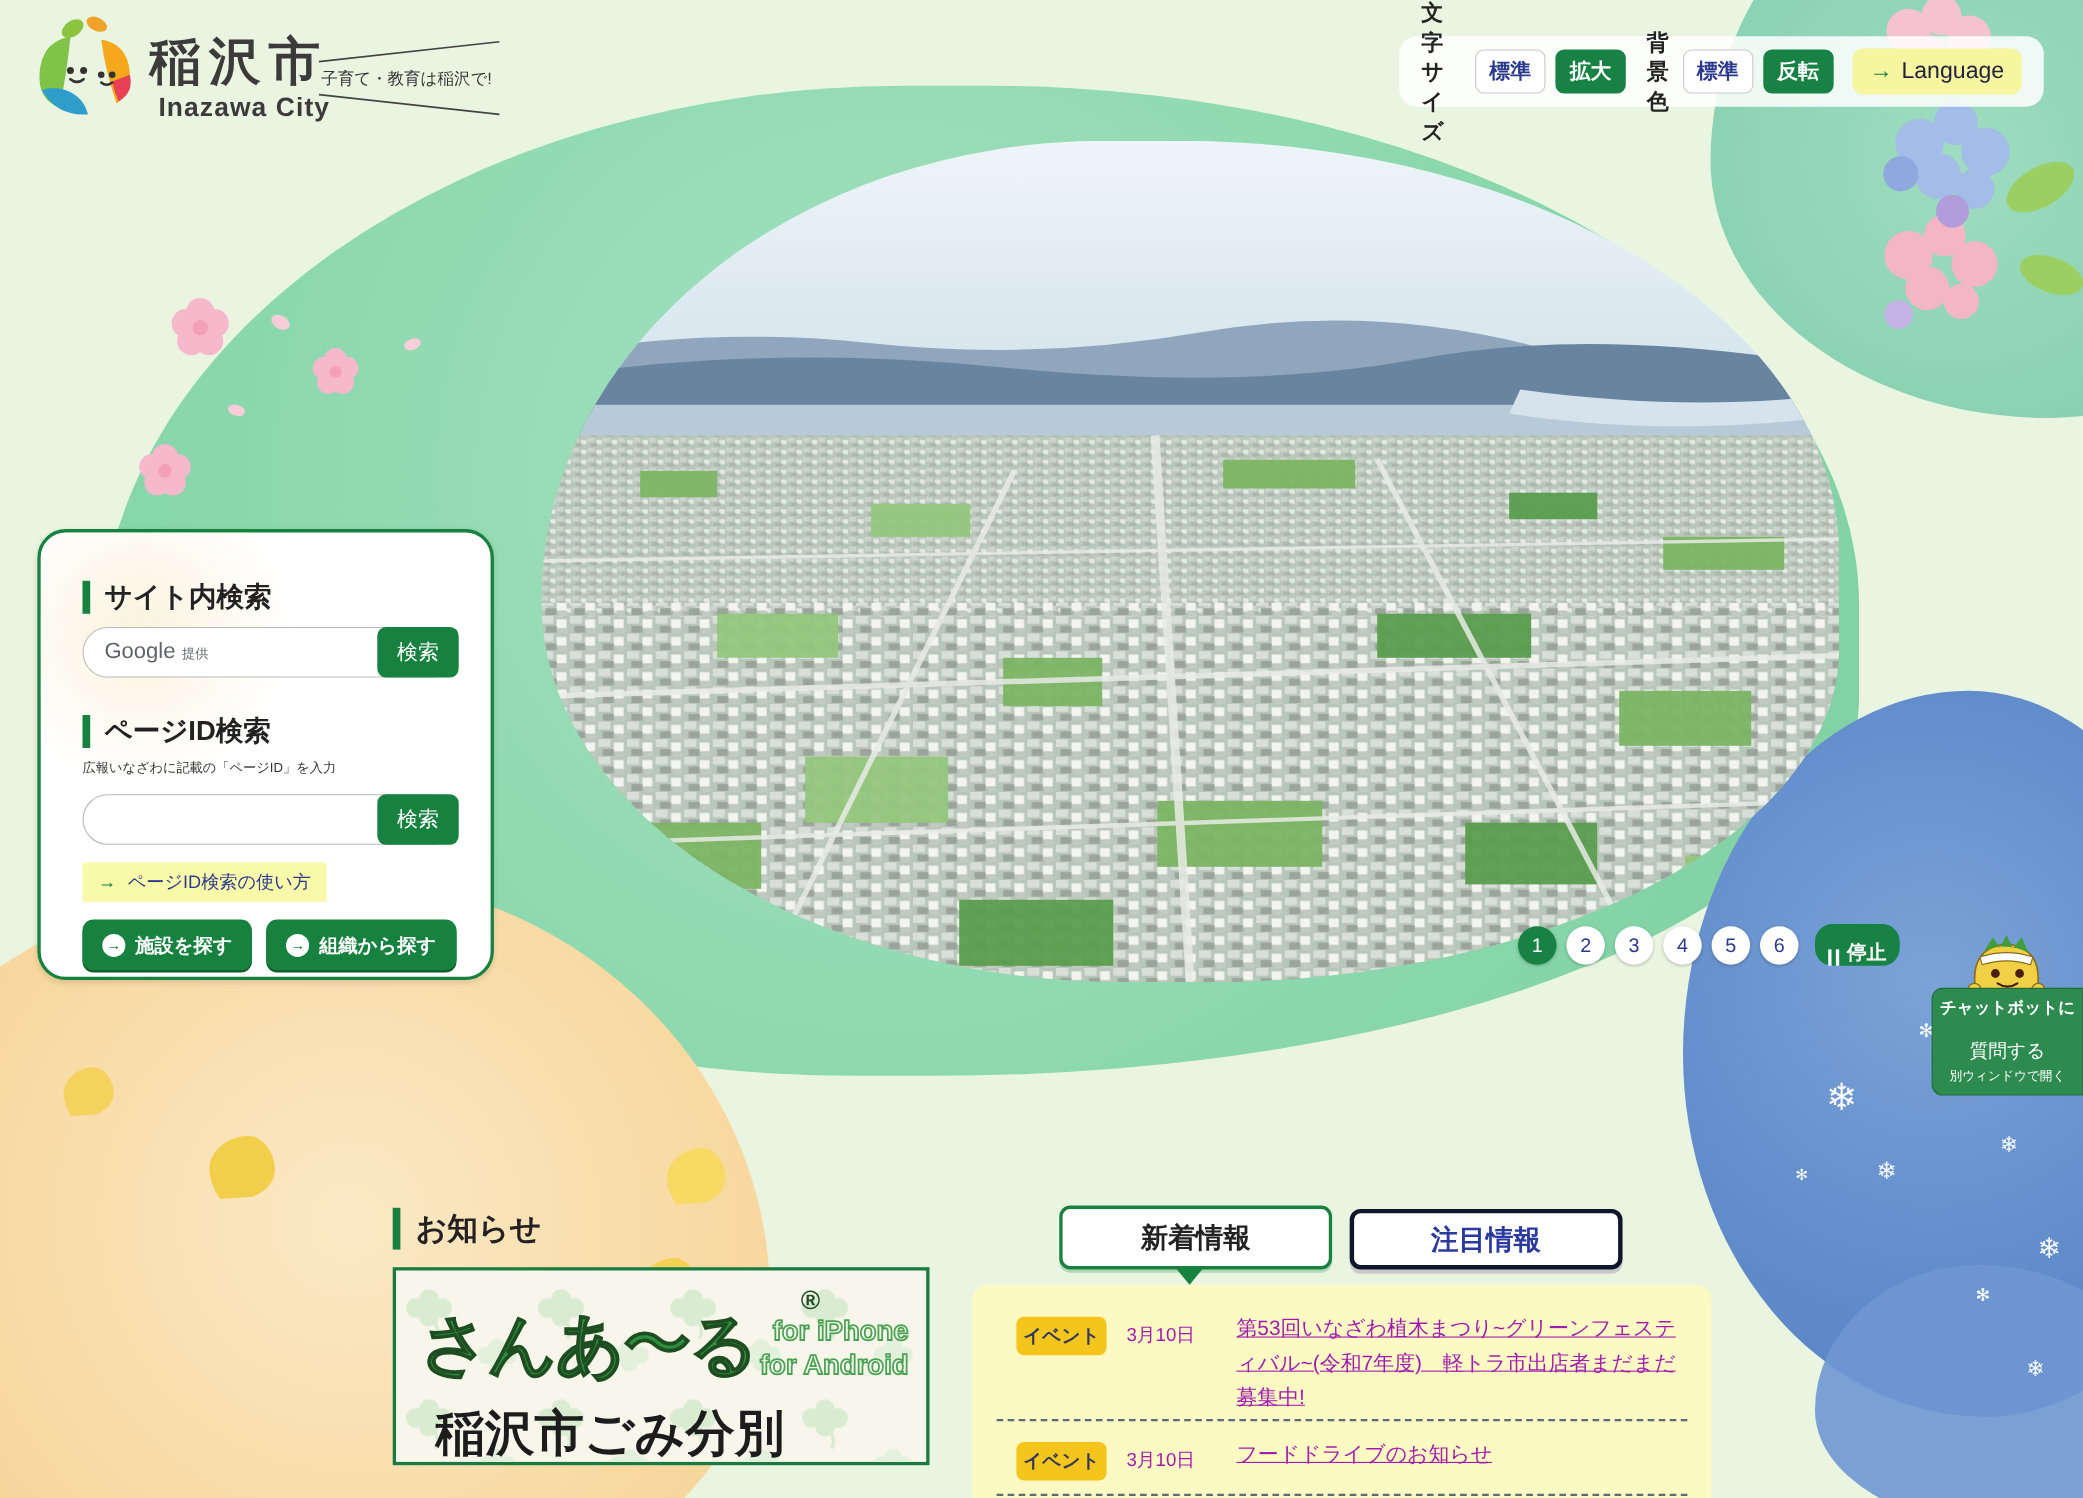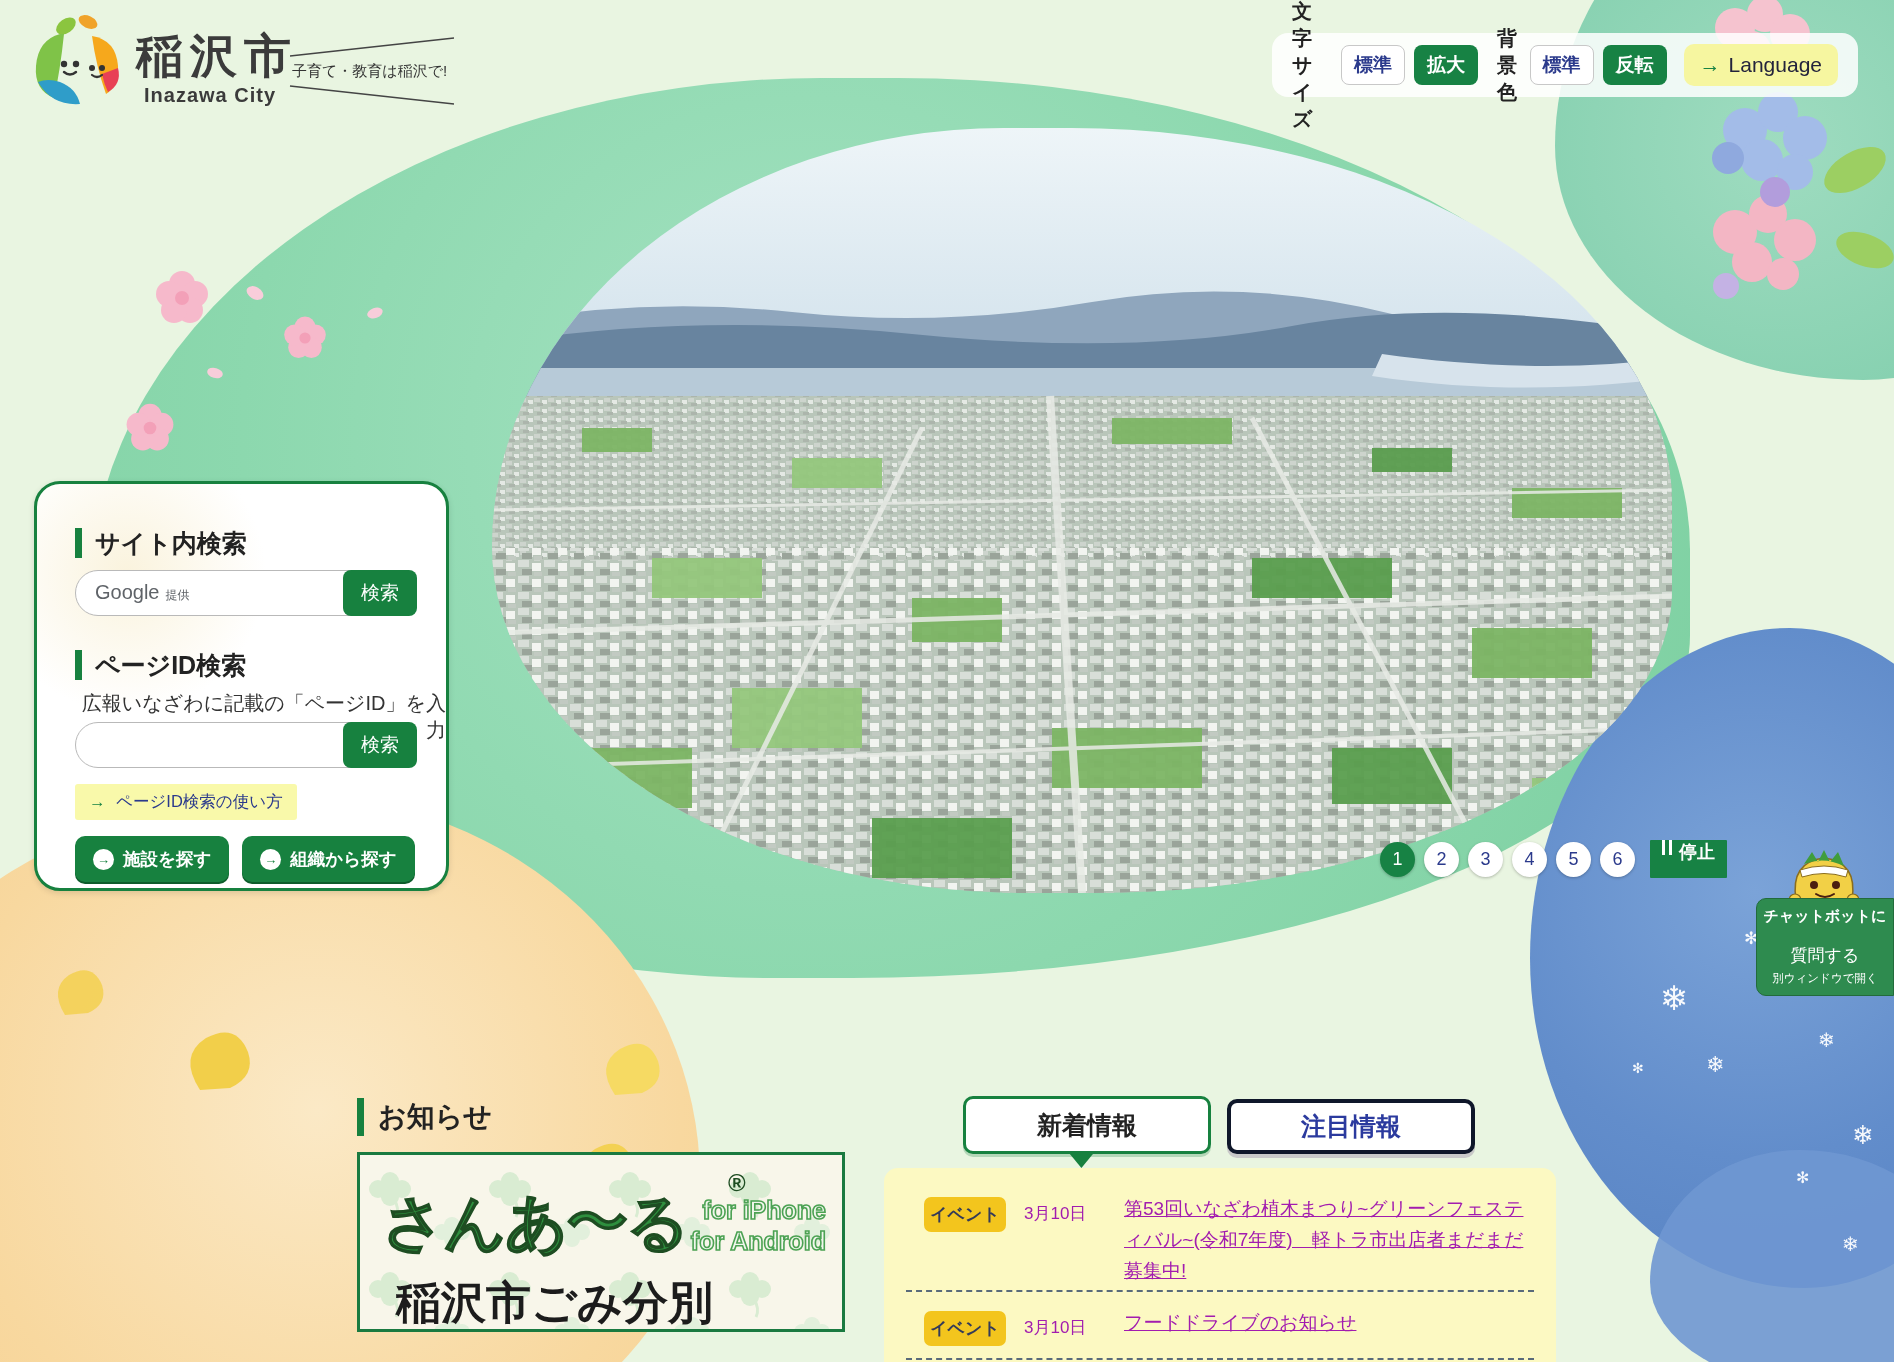--- a/index.html
+++ b/index.html
@@ -22,21 +22,21 @@
     background:radial-gradient(circle at 45% 40%, #7ba3d8 0%, #628dcb 55%, #5681c2 100%);
     border-radius:52% 48% 45% 55% / 50% 55% 45% 50%; }
   .blob-blue2 { left:1650px; top:1150px; width:300px; height:240px;
     background:#6f97d2; border-radius:50% 50% 40% 60%/55% 45% 55% 45%; opacity:.9; }
   .snow { position:absolute; color:#fff; opacity:.95; }
 
   
   .logo { position:absolute; left:30px; top:12px; display:flex; align-items:flex-start; z-index:5; }
   .logo-text { margin-left:10px; }
   .site-name { font-size:47px; font-weight:bold; color:#3b3b3b; letter-spacing:7px; line-height:1.1; margin-top:18px; }
-  .site-name-en { font-size:20px; font-weight:bold; color:#3b3b3b; letter-spacing:1px; margin-top:2px; margin-left:8px; }
+  .site-name-en { font-size:24px; font-weight:bold; color:#3b3b3b; letter-spacing:1px; margin-top:2px; margin-left:8px; }
   .tagline { position:absolute; left:288px; top:34px; width:168px; height:74px; z-index:5; }
   .tagline-text { position:absolute; left:4px; top:28px; font-size:15px; color:#333; white-space:nowrap; }
 
   .toolbar { position:absolute; left:1272px; top:33px; width:586px; height:64px; z-index:6;
     background:rgba(255,255,255,.85); border-radius:16px; display:flex; align-items:center;
     padding:0 20px; gap:9px; }
   .tb-label { font-size:20px; font-weight:bold; color:#222; }
   .tb-btn { height:40px; min-width:64px; display:flex; align-items:center; justify-content:center;
     font-size:19px; font-weight:bold; border-radius:8px; cursor:pointer; }
   .tb-btn.plain { background:#fff; border:1.5px solid #c8c8c8; color:#2b3a8c;text-align:center; }
@@ -48,21 +48,21 @@
   
   .hero { position:absolute; left:492px; top:128px; width:1180px; height:765px; z-index:2;
     border-radius:46% 54% 52% 48% / 58% 52% 42% 48%; overflow:hidden; }
   .hero svg { display:block; }
 
   .carousel { position:absolute; left:1380px; top:840px; z-index:4; display:flex; align-items:center; gap:9px; }
   .dot { width:35px; height:35px; border-radius:50%; background:#fff; color:#2b3a8c; font-size:18px;
     display:flex; align-items:center; justify-content:center; box-shadow:0 1px 3px rgba(0,0,0,.25); cursor:pointer; }
   .dot.active { background:#178244; color:#fff; }
   .stop-btn { height:38px; padding:0 12px; margin-left:6px; background:#178244; color:#fff; font-size:18px;
-    font-weight:bold; border-radius:1px; display:flex; align-items:flex-start; gap:7px; cursor:pointer; }
+    font-weight:bold; border-radius:16px; display:flex; align-items:flex-end; gap:7px; cursor:pointer; }
   .pause-ic { display:inline-block; width:10px; height:15px;
     border-left:3.5px solid #fff; border-right:3.5px solid #fff; }
 
   
   .chatbot { position:absolute; left:1756px; top:840px; width:138px; z-index:6; cursor:pointer; }
   .chat-mascot { position:absolute; left:28px; top:0; }
   .chat-box { position:absolute; left:0; top:58px; width:138px; padding:8px 4px 9px;
     background:#2e8b4f; border:1px solid #226b3b; border-radius:10px 0 0 10px; text-align:center; color:#fff; }
   .chat-l1 { font-size:15px; font-weight:bold; }
   .chat-l2 { font-size:17px; font-weight:normal; margin-top:18px; }
@@ -70,21 +70,21 @@
 
   
   .panel { position:absolute; left:34px; top:481px; width:415px; height:410px; z-index:5;
     background:#fff; border:3.5px solid #17813f; border-radius:26px; box-shadow:0 2px 6px rgba(0,0,0,.12);
     overflow:hidden;padding-left:22px; }
   .panel::before { content:""; position:absolute; left:-60px; top:-40px; width:300px; height:260px;
     background:radial-gradient(circle, #faf3dd 0%, rgba(250,243,221,0) 70%); }
   .p-head { position:absolute; left:38px; font-size:25px; font-weight:bold; color:#222;
     border-left:7px solid #17813f; padding-left:13px; line-height:1.2; }
   .p-head.h1 { top:44px; } .p-head.h2 { top:166px; }
-  .p-hint { position:absolute; left:38px; top:206px; font-size:20px; color:#333;text-align:right; }
+  .p-hint { position:absolute; left:38px; top:206px; font-size:12px; color:#333; }
   .search-row { position:absolute; left:38px; width:340px; height:46px; }
   .sr1 { top:86px; } .sr2 { top:238px; }
   .search-input { width:100%; height:100%; border:1.5px solid #b9b9b9; border-radius:23px;
     background:#fff; padding:0 86px 0 20px; font-size:17px; outline:none; }
   .google-tag { position:absolute; left:20px; top:11px; font-size:20px; color:#5f6368; pointer-events:none; }
   .google-tag small { font-size:12px; margin-left:6px; }
   .search-btn { position:absolute; right:-2px; top:0; width:74px; height:46px; background:#17813f;
     color:#fff; font-size:19px; border:none; border-radius:8px; cursor:pointer; }
   .pageid-help { position:absolute; left:38px; top:300px; background:#f9f9aa; padding:7px 14px;
     font-size:16.5px; color:#2b3a8c; border-radius:3px; cursor:pointer; }

